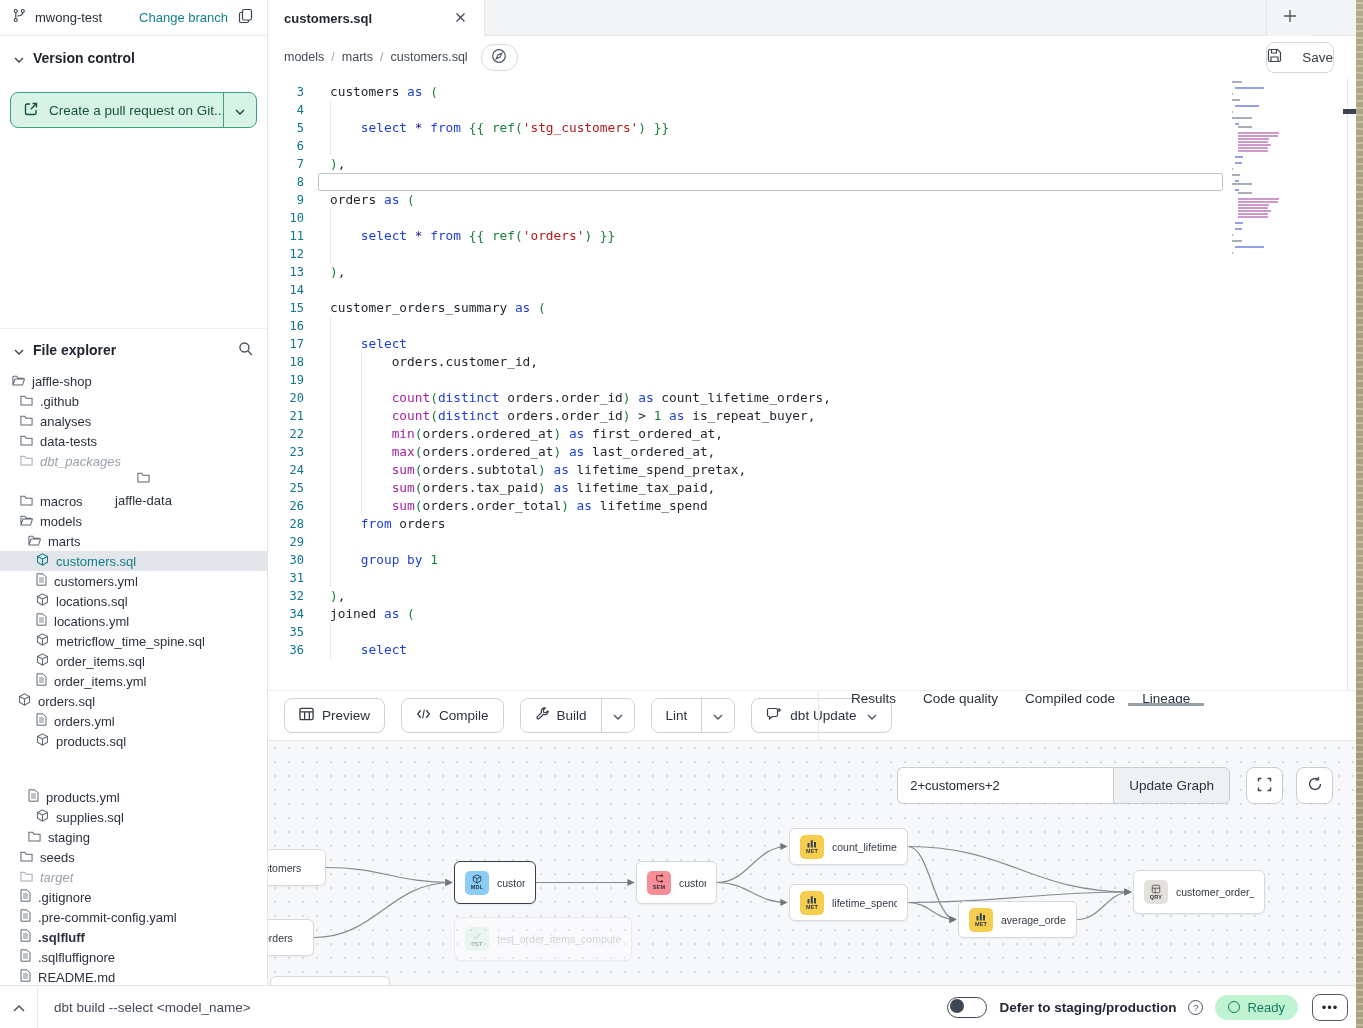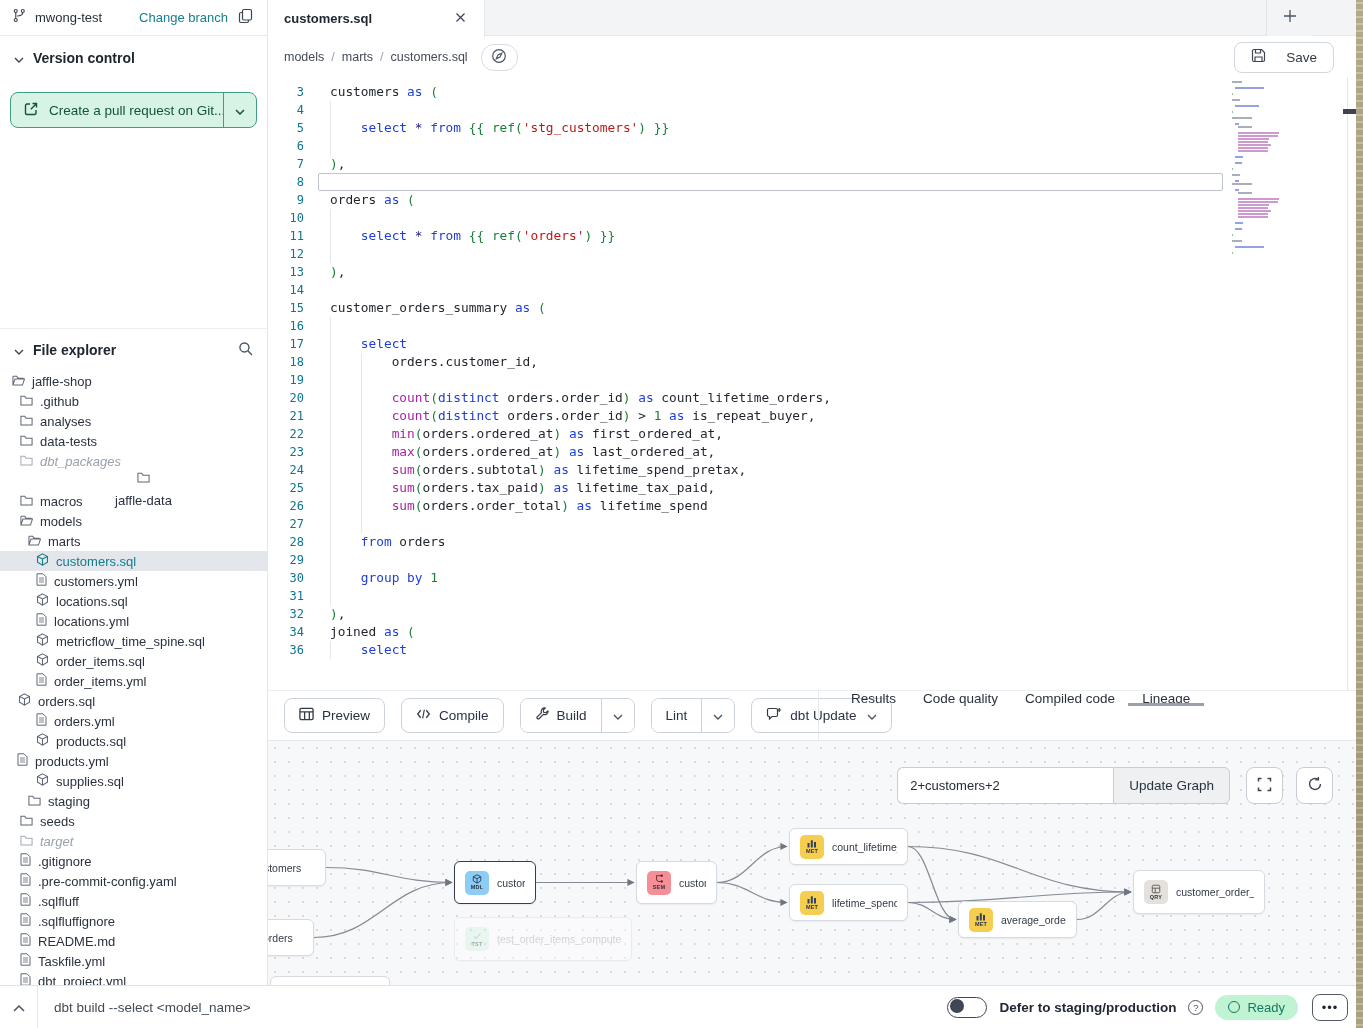--- a/index.html
+++ b/index.html
@@ -38,21 +38,21 @@
   
   .main{position:absolute;left:268px;top:0;right:7px;bottom:43px;background:#fff;}
   .tabbar{position:absolute;top:0;left:0;right:0;height:36px;background:#f3f4f6;border-bottom:1px solid #e5e7eb;}
   .tab{position:absolute;left:0;top:0;width:217px;height:37px;background:#fff;border-right:1px solid #e5e7eb;display:flex;align-items:center;padding:0 16px;font-weight:700;font-size:13px;color:#1f2530;z-index:2;}
   .tab .spacer{flex:1;}
   .plusbtn{position:absolute;right:44px;top:0;width:46px;height:36px;border-left:1px solid #e2e5e9;display:flex;align-items:center;justify-content:center;background:#f3f4f6;cursor:pointer;}
   .crumbs{position:absolute;top:37px;left:0;right:0;height:40px;background:#fff;display:flex;align-items:center;padding:0 16px;gap:7px;}
   .crumb{font-size:12.5px;color:#434b57;}
   .crumb-sep{font-size:12.5px;color:#9ba2ac;}
   .compass-btn{width:37px;height:27px;border:1px solid #d8dce2;border-radius:13px;background:#fff;display:flex;align-items:center;justify-content:center;margin-left:6px;cursor:pointer;}
-  .save-btn{margin-left:auto;margin-right:6px;display:flex;align-items:center;gap:20px;height:31px;padding:0 16px;background:#fff;border:1px solid #d2d7dd;border-radius:8px;font-size:13.5px;color:#333b46;font-family:inherit;cursor:pointer;}
+  .save-btn{margin-left:auto;margin-right:6px;display:flex;align-items:center;gap:20px;height:31px;padding:0 0;background:#fff;border:1px solid #d2d7dd;border-radius:8px;font-size:13.5px;color:#333b46;font-family:inherit;cursor:pointer;}
 
   
   .editor{position:absolute;top:77px;left:0;right:0;height:613px;overflow:hidden;background:#fff;}
   .code-lines{padding-top:6px;}
   .cl{display:flex;height:18px;line-height:18px;font-family:"DejaVu Sans Mono",monospace;font-size:12.8px;}
   .ln{width:50px;flex:none;text-align:right;padding-right:14px;color:#0e7490;font-size:12px;}
   .lc{flex:1;white-space:pre;color:#1f242d;padding-left:12px;}
   .cl.hl .lc{border:1px solid #bfc5cf;border-radius:2px;margin-right:133px;}
   .g{display:inline-block;width:4ch;height:18px;border-left:1px solid #e4e7ec;vertical-align:top;}
   .t-p{color:#1f242d;} .t-k{color:#1e3fd8;} .t-f{color:#a626a4;} .t-b{color:#1a8038;}
@@ -294,21 +294,21 @@
             </svg></span>
           <span class="tl">orders.yml</span>
         </div>
         <div class="tree-row" style="padding-left: 36px;">
           <span><svg width="13" height="13" viewBox="0 0 12 12">
               <path d="M6 .8l4.6 2.4v5.2L6 11.2 1.4 8.4V3.2z" fill="none" stroke="currentColor" stroke-width="1"></path>
               <path d="M1.4 3.2L6 5.5l4.6-2.3M6 5.5v5.7" fill="none" stroke="currentColor" stroke-width="1"></path>
             </svg></span>
           <span class="tl">products.sql</span>
         </div>
-        <div class="tree-row" style="padding-left: 17px;">
+        <div class="tree-row" style="padding-left: 28px; margin-top: 36px;">
           <span><svg width="11" height="13" viewBox="0 0 11 13">
               <path d="M1 .8h6l3 3v8.4H1z" fill="none" stroke="currentColor" stroke-width="1"></path>
               <path d="M3 5h5M3 7h5M3 9h5" stroke="currentColor" stroke-width=".8"></path>
             </svg></span>
           <span class="tl">products.yml</span>
         </div>
         <div class="tree-row" style="padding-left: 36px;">
           <span><svg width="13" height="13" viewBox="0 0 12 12">
               <path d="M6 .8l4.6 2.4v5.2L6 11.2 1.4 8.4V3.2z" fill="none" stroke="currentColor" stroke-width="1"></path>
               <path d="M1.4 3.2L6 5.5l4.6-2.3M6 5.5v5.7" fill="none" stroke="currentColor" stroke-width="1"></path>
@@ -340,21 +340,21 @@
             </svg></span>
           <span class="tl">.gitignore</span>
         </div>
         <div class="tree-row" style="padding-left: 20px;">
           <span><svg width="11" height="13" viewBox="0 0 11 13">
               <path d="M1 .8h6l3 3v8.4H1z" fill="none" stroke="currentColor" stroke-width="1"></path>
               <path d="M3 5h5M3 7h5M3 9h5" stroke="currentColor" stroke-width=".8"></path>
             </svg></span>
           <span class="tl">.pre-commit-config.yaml</span>
         </div>
-        <div class="tree-row" style="padding-left: 20px;">
+        <div class="tree-row" style="padding-left: 20px; font-weight: bold;">
           <span><svg width="11" height="13" viewBox="0 0 11 13">
               <path d="M1 .8h6l3 3v8.4H1z" fill="none" stroke="currentColor" stroke-width="1"></path>
               <path d="M3 5h5M3 7h5M3 9h5" stroke="currentColor" stroke-width=".8"></path>
             </svg></span>
           <span class="tl">.sqlfluff</span>
         </div>
         <div class="tree-row" style="padding-left: 20px;">
           <span><svg width="11" height="13" viewBox="0 0 11 13">
               <path d="M1 .8h6l3 3v8.4H1z" fill="none" stroke="currentColor" stroke-width="1"></path>
               <path d="M3 5h5M3 7h5M3 9h5" stroke="currentColor" stroke-width=".8"></path>
@@ -524,24 +524,20 @@
           </div>
           <div class="cl">
             <span class="ln">25</span>
             <span class="lc"><span class="g"></span><span class="g"></span><span class="t-f">sum</span><span class="t-b">(</span><span class="t-p">orders.tax_paid</span><span class="t-b">)</span><span class="t-p"> </span><span class="t-k">as</span><span class="t-p"> lifetime_tax_paid,</span></span>
           </div>
           <div class="cl">
             <span class="ln">26</span>
             <span class="lc"><span class="g"></span><span class="g"></span><span class="t-f">sum</span><span class="t-b">(</span><span class="t-p">orders.order_total</span><span class="t-b">)</span><span class="t-p"> </span><span class="t-k">as</span><span class="t-p"> lifetime_spend</span></span>
           </div>
           <div class="cl">
-            <span class="ln">27</span>
-            <span class="lc"><span class="g"></span><span class="g"></span></span>
-          </div>
-          <div class="cl">
             <span class="ln">28</span>
             <span class="lc"><span class="g"></span><span class="t-k">from</span><span class="t-p"> orders</span></span>
           </div>
           <div class="cl">
             <span class="ln">29</span>
             <span class="lc"><span class="g"></span></span>
           </div>
           <div class="cl">
             <span class="ln">30</span>
             <span class="lc"><span class="g"></span><span class="t-k">group</span><span class="t-p"> </span><span class="t-k">by</span><span class="t-p"> </span><span class="t-n">1</span></span>
@@ -550,20 +546,24 @@
             <span class="ln">31</span>
             <span class="lc"><span class="g"></span></span>
           </div>
           <div class="cl">
             <span class="ln">32</span>
             <span class="lc"><span class="t-b">)</span><span class="t-p">,</span></span>
           </div>
           <div class="cl">
             <span class="ln">34</span>
             <span class="lc"><span class="t-p">joined </span><span class="t-k">as</span><span class="t-p"> </span><span class="t-b">(</span></span>
+          </div>
+          <div class="cl">
+            <span class="ln">35</span>
+            <span class="lc"><span class="g"></span></span>
           </div>
           <div class="cl">
             <span class="ln">36</span>
             <span class="lc"><span class="g"></span><span class="t-k">select</span></span>
           </div>
         </div>
       <div class="minimap">
           <div style="height: 2px; margin: 0px 0px 1px; width: 10.08px; background: rgb(123, 132, 147); opacity: 0.65;"></div>
           <div style="height: 3px;"></div>
           <div style="height: 2px; margin: 0px 0px 1px 3px; width: 28.8px; background: rgb(91, 111, 216); opacity: 0.65;"></div>

